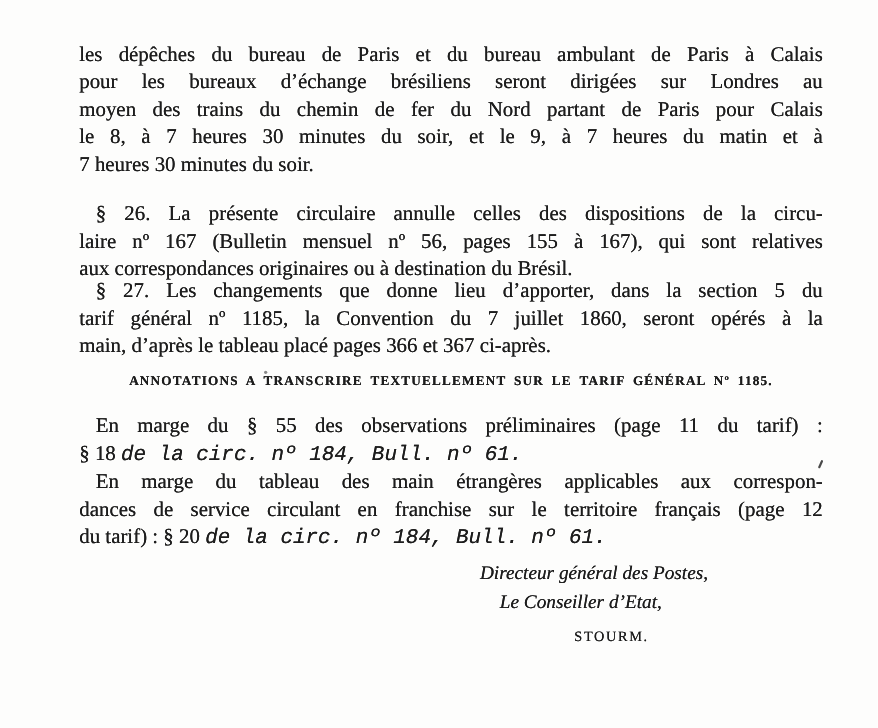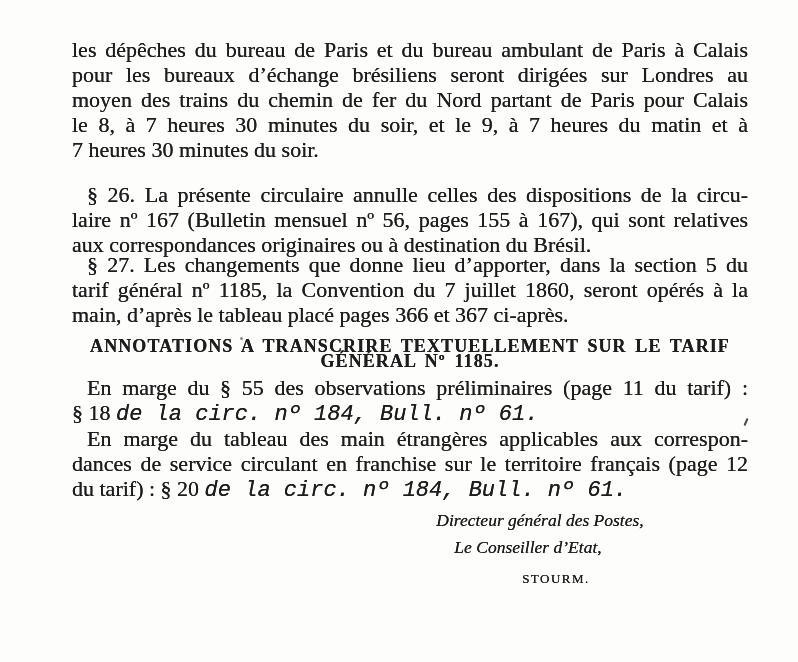--- a/index.html
+++ b/index.html
@@ -11,40 +11,40 @@
     background: #fdfdfc;
     font-family: "Liberation Serif", "DejaVu Serif", serif;
     color: #1d1d1d;
     overflow: hidden;
   }
 
   .block {
     position: absolute;
     left: 72px;
     width: 676px;
-    font-size: 22px;
+    font-size: 19px;
     line-height: 25px;
     text-shadow: 0 0 0.5px currentColor; 
   }
 
   .line {
     display: block;
     text-align: justify;
     text-align-last: justify;
   }
   .line.last { text-align-last: left; }
   .line.indent { text-indent: 15px; }
 
   .heading-block {
     position: absolute;
     left: 72px;
     width: 676px;
     top: 339px;
     text-align: center;
-    font-size: 18px;
+    font-size: 12px;
     font-weight: 700;
     letter-spacing: 1.1px;
     word-spacing: 3px;
     line-height: 15px;
     text-shadow: 0 0 0.4px currentColor;
   }
 
   .signature-block {
     position: absolute;
     left: 375px;

